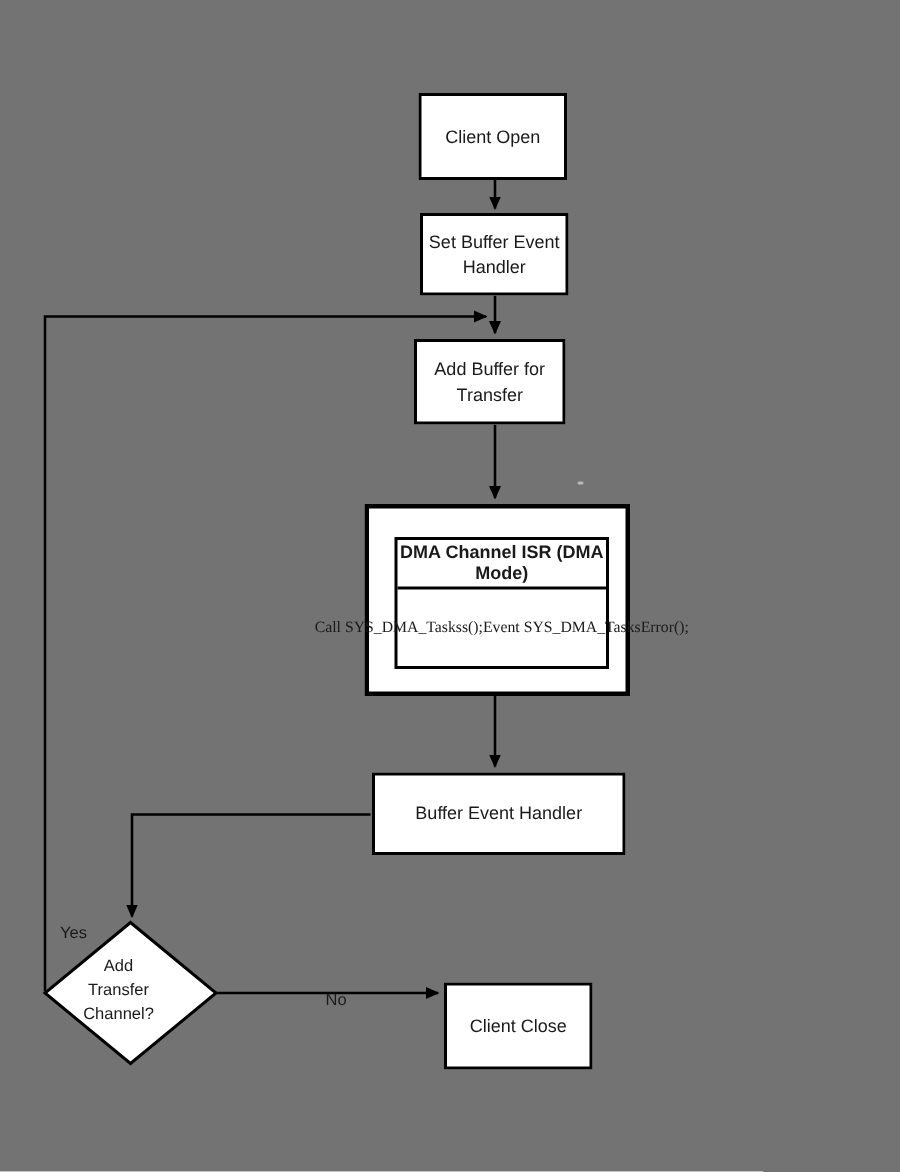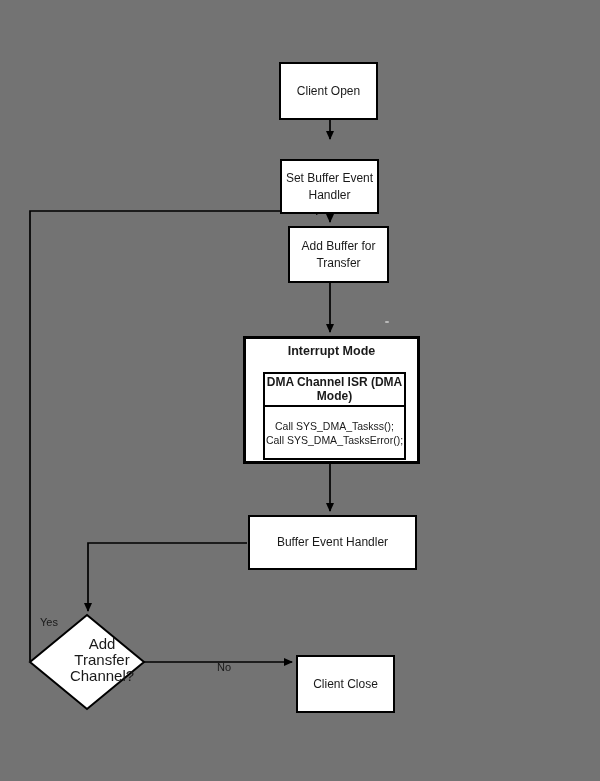--- a/index.html
+++ b/index.html
@@ -32,73 +32,73 @@
     background: #ffffff;
     display: flex;
     align-items: center;
     justify-content: center;
     text-align: center;
     font-size: 12px;
     line-height: 17px;
     padding: 2px;
   }
   .node-client-open   { left: 279px; top: 62px;  width: 99px;  height: 58px; }
-  .node-set-handler   { left: 280px; top: 142px; width: 99px;  height: 55px; margin-top: 17px; }
-  .node-add-buffer    { left: 276px; top: 226px; width: 101px; height: 57px; margin-left: 12px; }
+  .node-set-handler   { left: 280px; top: 142px; width: 99px;  height: 55px; }
+  .node-add-buffer    { left: 276px; top: 226px; width: 101px; height: 57px; }
   .node-buffer-evt    { left: 248px; top: 515px; width: 169px; height: 55px; }
   .node-client-close  { left: 296px; top: 655px; width: 99px;  height: 58px; }
 
   .node-interrupt {
     position: absolute;
     box-sizing: border-box;
     left: 243px; top: 336px; width: 177px; height: 128px;
     border: 3px solid #000000;
     background: #ffffff;
   }
   .interrupt-title {
     margin-top: 4px;
     text-align: center;
     font-weight: bold;
     font-size: 12.5px;
     line-height: 16px;
   }
   .isr-box {
     position: absolute;
     box-sizing: border-box;
-    left: 17px; top: 33px;
+    left: 17px; top: 19px;
     width: 143px; height: 88px;
     border: 2px solid #000000;
     background: #ffffff;
   }
   .isr-header {
     box-sizing: border-box;
     border-bottom: 2px solid #000000;
     font-weight: bold;
     font-size: 12px;
     line-height: 14px;
     text-align: center;
     padding: 1px 1px 2px 1px;
   }
   .isr-body {
     display: flex;
-    flex-direction: column;
     align-items: center;
     justify-content: center;
     height: 52px;
     font-size: 10.5px;
     line-height: 14px;
     white-space: nowrap;
     text-align: center;
+    font-family: Liberation Serif, serif;
   }
   .diamond-label {
     position: absolute;
-    left: 62px; top: 636px;
+    left: 39px; top: 636px;
     width: 80px;
     text-align: center;
-    font-size: 15px;
+    font-size: 11px;
     line-height: 16px;
   }
   .edge-label {
     position: absolute;
     font-size: 11px;
     line-height: 13px;
   }
   .edge-label-yes { left: 40px;  top: 616px; text-align: right; }
   .edge-label-no  { left: 173px; top: 661px; padding-left: 44px; }
   .stray-mark {
@@ -144,26 +144,25 @@
 
   <div class="node node-set-handler">
     <span>Set Buffer Event Handler</span>
   </div>
 
   <div class="node node-add-buffer">
     <span>Add Buffer for Transfer</span>
   </div>
 
   <div class="node-interrupt">
-    <div class="interrupt-title">Interrupt Mode</div>
     <div class="isr-box">
       <div class="isr-header">DMA Channel ISR (DMA Mode)</div>
       <div class="isr-body">
         <div>Call SYS_DMA_Taskss();</div>
-        <div>Call SYS_DMA_TasksError();</div>
+        <div>Event SYS_DMA_TasksError();</div>
       </div>
     </div>
   </div>
 
   <div class="node node-buffer-evt">
     <span>Buffer Event Handler</span>
   </div>
 
   <div class="diamond-label">
     <div>Add</div>

